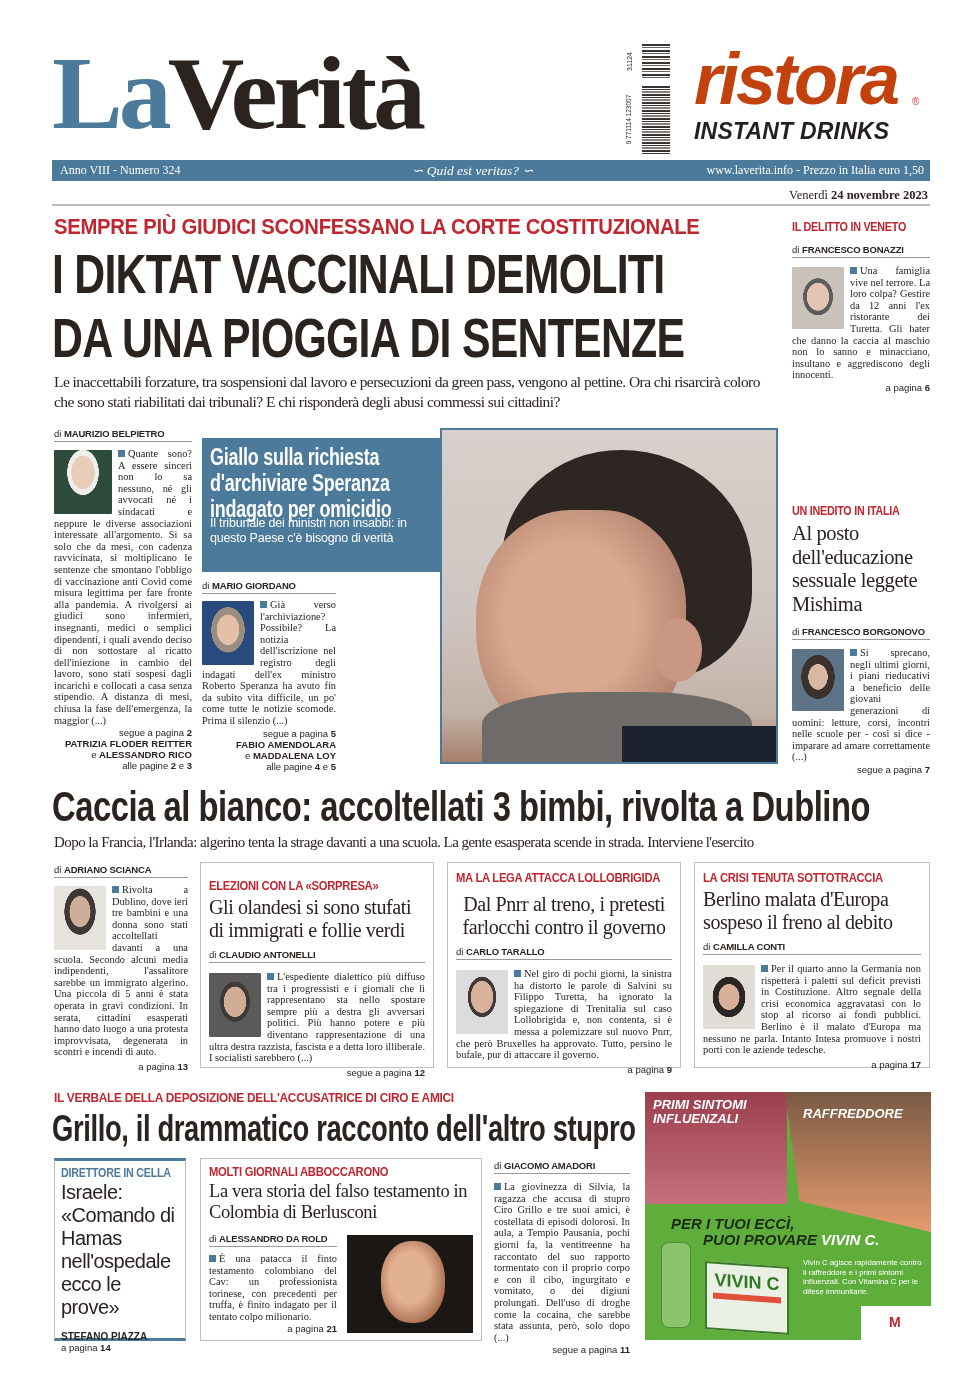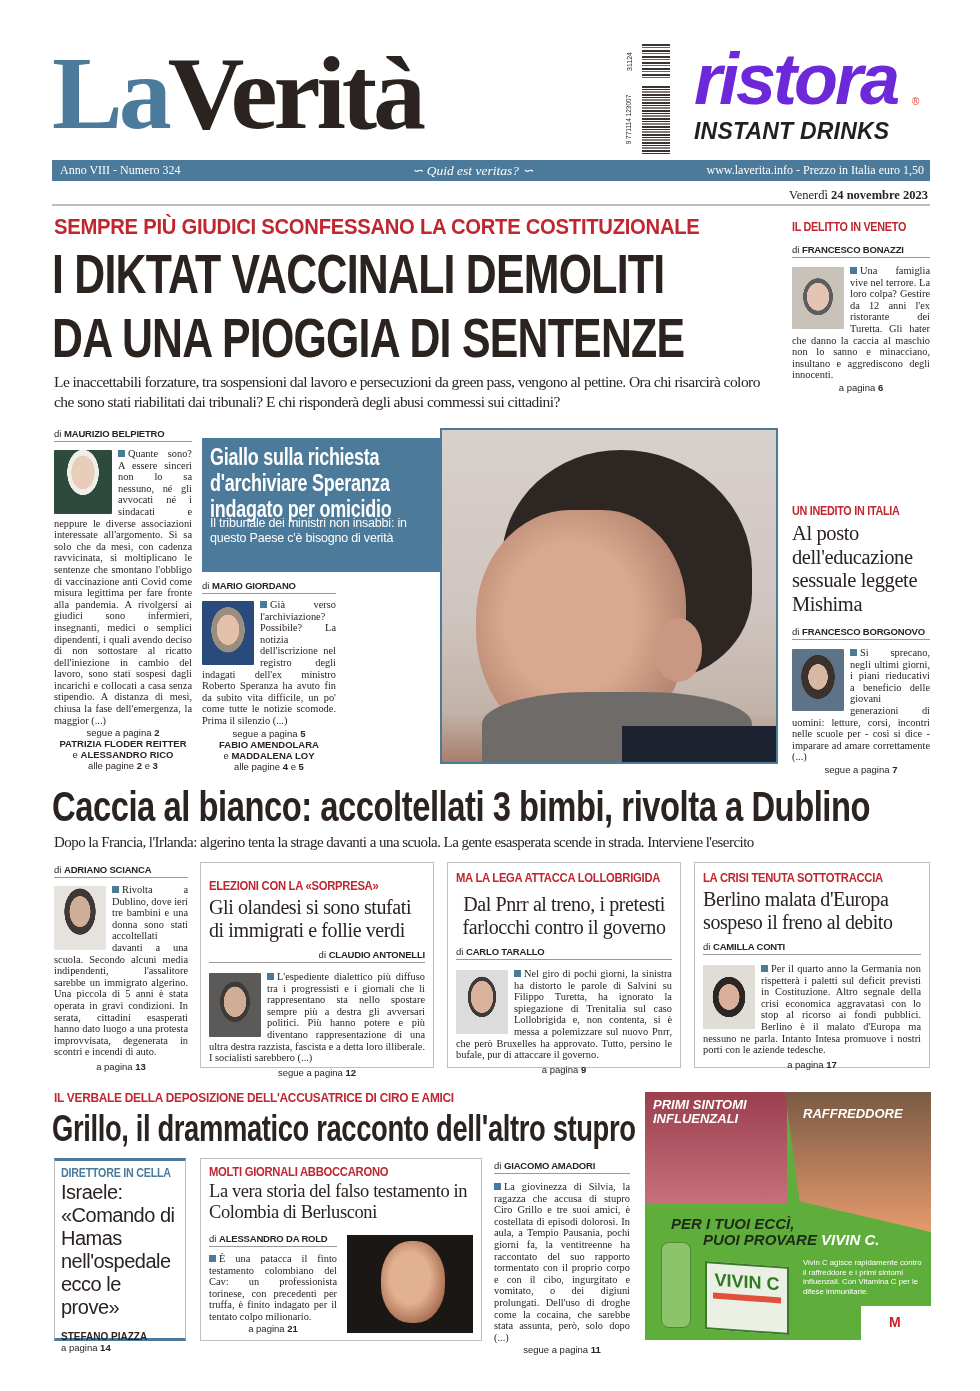--- a/index.html
+++ b/index.html
@@ -6,21 +6,21 @@
   html, body { width: 980px; height: 1391px; background: #ffffff; overflow: hidden; }
   body { position: relative; color: #2a2320; font-family: "Liberation Serif", serif; }
   .abs { position: absolute; }
   .cond { font-family: "Liberation Sans", sans-serif; font-weight: bold; transform-origin: left top; white-space: nowrap; }
   .kicker { font-family: "Liberation Sans", sans-serif; font-weight: bold; color: #c0262f; white-space: nowrap; letter-spacing: -0.3px; }
   .serif-head { font-family: "Liberation Serif", serif; color: #2a2320; line-height: 1.05; letter-spacing: -0.4px; }
   .byline { font-family: "Liberation Sans", sans-serif; font-size: 9.5px; color: #2a2320; border-bottom: 1px solid #999; padding-bottom: 2px; white-space: nowrap; }
   .byline b { font-weight: bold; letter-spacing: -0.2px; }
   .body { font-family: "Liberation Serif", serif; font-size: 10.4px; line-height: 11.6px; color: #2a2320; text-align: justify; }
   .sq { display: inline-block; width: 7px; height: 7px; background: #4b7a9a; margin-right: 3px; vertical-align: 0px; }
-  .pref { font-family: "Liberation Sans", sans-serif; font-size: 9.5px; text-align: center; white-space: nowrap; }
+  .pref { font-family: "Liberation Sans", sans-serif; font-size: 9.5px; text-align: right; white-space: nowrap; }
   .pref b { font-weight: bold; }
   .portrait { float: left; margin: 2px 6px 2px 0; border-radius: 1px; overflow: hidden; }
   .box { border: 1px solid #bfbfbf; background: #fff; }
 </style>
 </head>
 <body>
 
 <div class="abs" style="left:52px;top:42px;width:480px;height:110px;">
   <div class="abs" style="left:0;top:-4px;font-family:'Liberation Serif',serif;font-weight:bold;font-size:104px;line-height:110px;letter-spacing:-4px;white-space:nowrap;transform:scaleX(1.02);transform-origin:left top;">
     <span style="color:#4b7a9a;">La</span><span style="color:#2a2320;">Verità</span>
@@ -28,21 +28,21 @@
 </div>
 
 <div class="abs" style="left:630px;top:44px;width:44px;height:116px;">
   <div class="abs" style="left:12px;top:0;width:28px;height:36px;background:repeating-linear-gradient(180deg,#3a3330 0 2px,#fff 2px 3px,#6b625e 3px 4px,#fff 4px 6px);"></div>
   <div class="abs" style="left:12px;top:42px;width:28px;height:68px;background:repeating-linear-gradient(180deg,#3a3330 0 2px,#fff 2px 3px,#3a3330 3px 4px,#fff 4px 5px,#877c77 5px 7px,#fff 7px 8px);"></div>
   <div class="abs" style="left:-10px;top:14px;font-family:'Liberation Sans',sans-serif;font-size:7px;transform:rotate(-90deg);white-space:nowrap;">31124</div>
   <div class="abs" style="left:-26px;top:72px;font-family:'Liberation Sans',sans-serif;font-size:6.5px;transform:rotate(-90deg);white-space:nowrap;">9 771114 123007</div>
 </div>
 
 <div class="abs" style="left:690px;top:42px;width:240px;height:110px;">
-  <div class="abs" style="left:4px;top:-8px;font-family:'Liberation Sans',sans-serif;font-weight:bold;font-style:italic;font-size:72px;color:#6d28d9;letter-spacing:-3px;white-space:nowrap;line-height:90px;">
+  <div class="abs" style="left:4px;top:-8px;font-family:'Liberation Sans',sans-serif;font-weight:bold;font-style:italic;font-size:72px;color:#c2410c;letter-spacing:-3px;white-space:nowrap;line-height:90px;">
     <span>ristora</span>
   </div>
   <div class="abs" style="left:222px;top:54px;font-family:'Liberation Sans',sans-serif;font-size:10px;color:#e63a3a;">®</div>
   <div class="abs" style="left:4px;top:76px;font-family:'Liberation Sans',sans-serif;font-weight:bold;font-style:italic;font-size:23px;color:#231f1e;white-space:nowrap;letter-spacing:0.2px;">INSTANT DRINKS</div>
 </div>
 
 <div class="abs" style="left:52px;top:160px;width:878px;height:21px;background:#4b7a9a;color:#fff;font-family:'Liberation Serif',serif;font-size:12px;line-height:21px;">
   <span class="abs" style="left:8px;">Anno VIII - Numero 324</span>
   <span class="abs" style="left:360px;font-style:italic;font-size:13.5px;">
     <span>∽ </span><span>Quid est veritas?</span><span> ∽</span>
@@ -127,21 +127,21 @@
   <div class="body" style="margin-top:6px;">
     <div class="portrait" style="width:52px;height:64px;background:radial-gradient(ellipse at 50% 40%, #d0ad98 0 28%, #3d3836 29% 42%, #e6e2de 43% 100%);"></div>
     <span class="sq"></span><span>Rivolta a Dublino, dove ieri tre bambini e una donna sono stati accoltellati davanti a una scuola. Secondo alcuni media indipendenti, l'assalitore sarebbe un immigrato algerino. Una piccola di 5 anni è stata operata in gravi condizioni. In serata, cittadini esasperati hanno dato luogo a una protesta improvvisata, degenerata in scontri e incendi di auto.</span>
   </div>
   <div class="pref" style="margin-top:3px;"><span>a pagina </span><b>13</b></div>
 </div>
 
 <div class="abs box" style="left:200px;top:862px;width:234px;height:206px;padding:16px 8px;">
   <div class="kicker" style="font-size:12.5px;transform:scaleX(0.9);transform-origin:left top;">ELEZIONI CON LA «SORPRESA»</div>
   <div class="serif-head" style="font-size:20px;line-height:23px;margin-top:3px;">Gli olandesi si sono stufati di immigrati e follie verdi</div>
-  <div class="byline" style="margin-top:7px;text-align:right;"><span>di </span><b>CLAUDIO ANTONELLI</b></div>
+  <div class="byline" style="margin-top:7px;"><span>di </span><b>CLAUDIO ANTONELLI</b></div>
   <div class="body" style="margin-top:8px;">
     <div class="portrait" style="width:52px;height:64px;background:radial-gradient(ellipse at 50% 45%, #d2ad96 0 30%, #3e3a37 31% 40%, #5b5a58 41% 100%);"></div>
     <span class="sq"></span><span>L'espediente dialettico più diffuso tra i progressisti e i giornali che li rappresentano sta nello spostare sempre più a destra gli avversari politici. Più hanno potere e più diventano rappresentazione di una ultra destra razzista, fascista e a detta loro illiberale. I socialisti sarebbero (...)</span>
   </div>
   <div class="pref" style="margin-top:3px;"><span>segue a pagina </span><b>12</b></div>
 </div>
 
 <div class="abs box" style="left:447px;top:862px;width:234px;height:206px;padding:8px 8px;">
   <div class="kicker" style="font-size:12.5px;transform:scaleX(0.9);transform-origin:left top;">MA LA LEGA ATTACCA LOLLOBRIGIDA</div>
   <div class="serif-head" style="font-size:20px;line-height:23px;margin-top:8px;text-align:center;">Dal Pnrr al treno, i pretesti farlocchi contro il governo</div>

